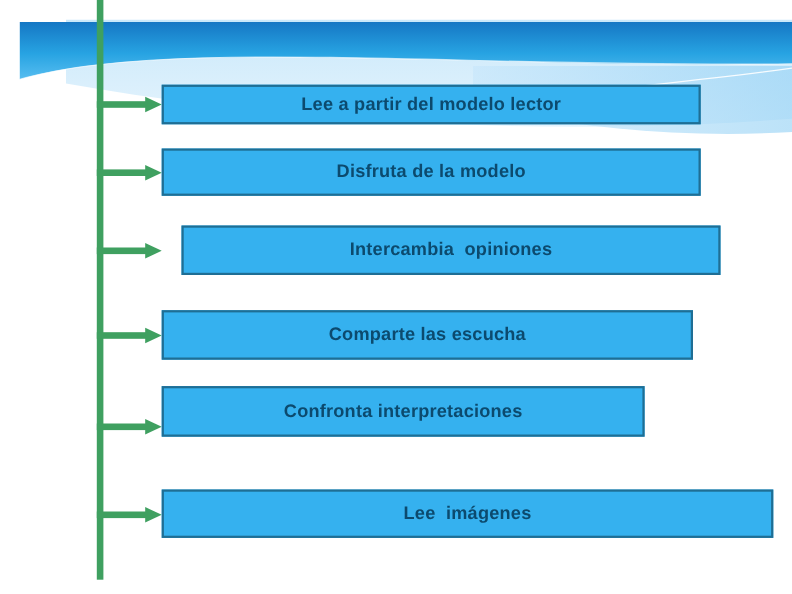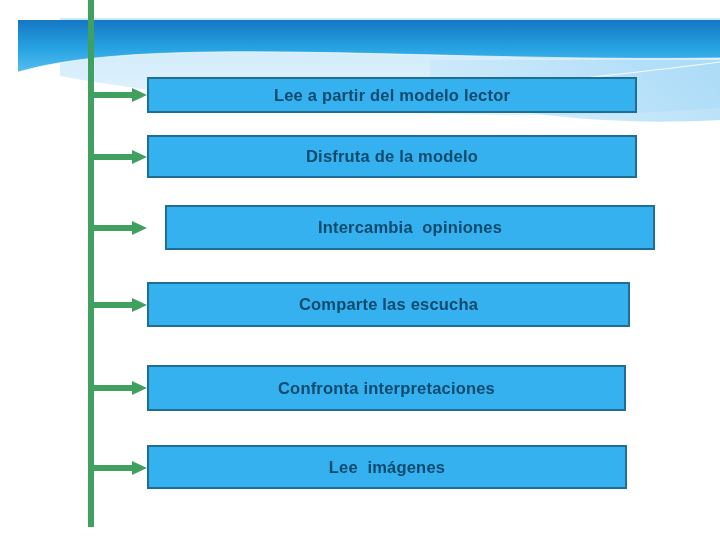--- a/index.html
+++ b/index.html
@@ -146,21 +146,21 @@
   </div>
 
   <div class="tbox" style="left:147px; top:205px; width:490px; height:45px;margin-left:18px;">
     <span>Intercambia  opiniones</span>
   </div>
 
   <div class="tbox" style="left:147px; top:282px; width:483px; height:45px;">
     <span>Comparte las escucha</span>
   </div>
 
-  <div class="tbox" style="left:147px; top:365px; width:479px; height:46px;">
+  <div class="tbox" style="left:147px; top:351px; width:439px; height:46px;">
     <span>Confronta interpretaciones</span>
   </div>
 
-  <div class="tbox" style="left:147px; top:445px; width:480px; height:44px;text-align:right;">
+  <div class="tbox" style="left:147px; top:445px; width:556px; height:44px;text-align:right;">
     <span>Lee  imágenes</span>
   </div>
 
 </div>
 
 </body></html>

